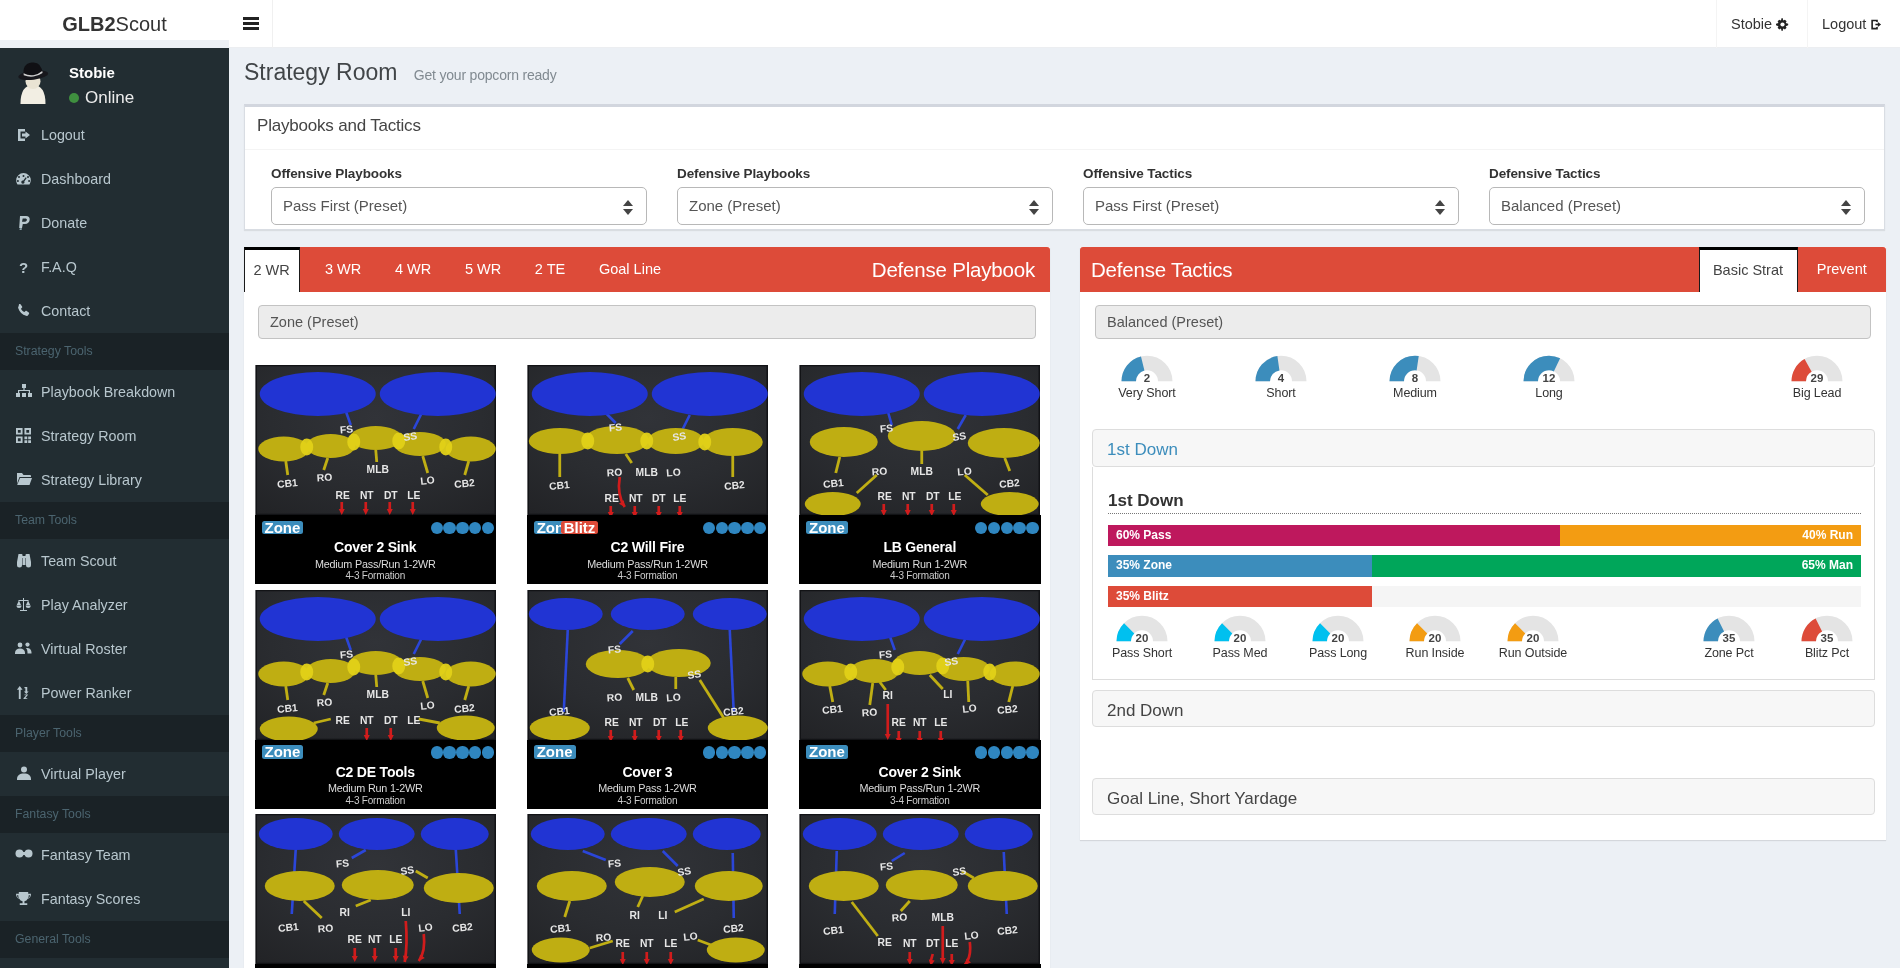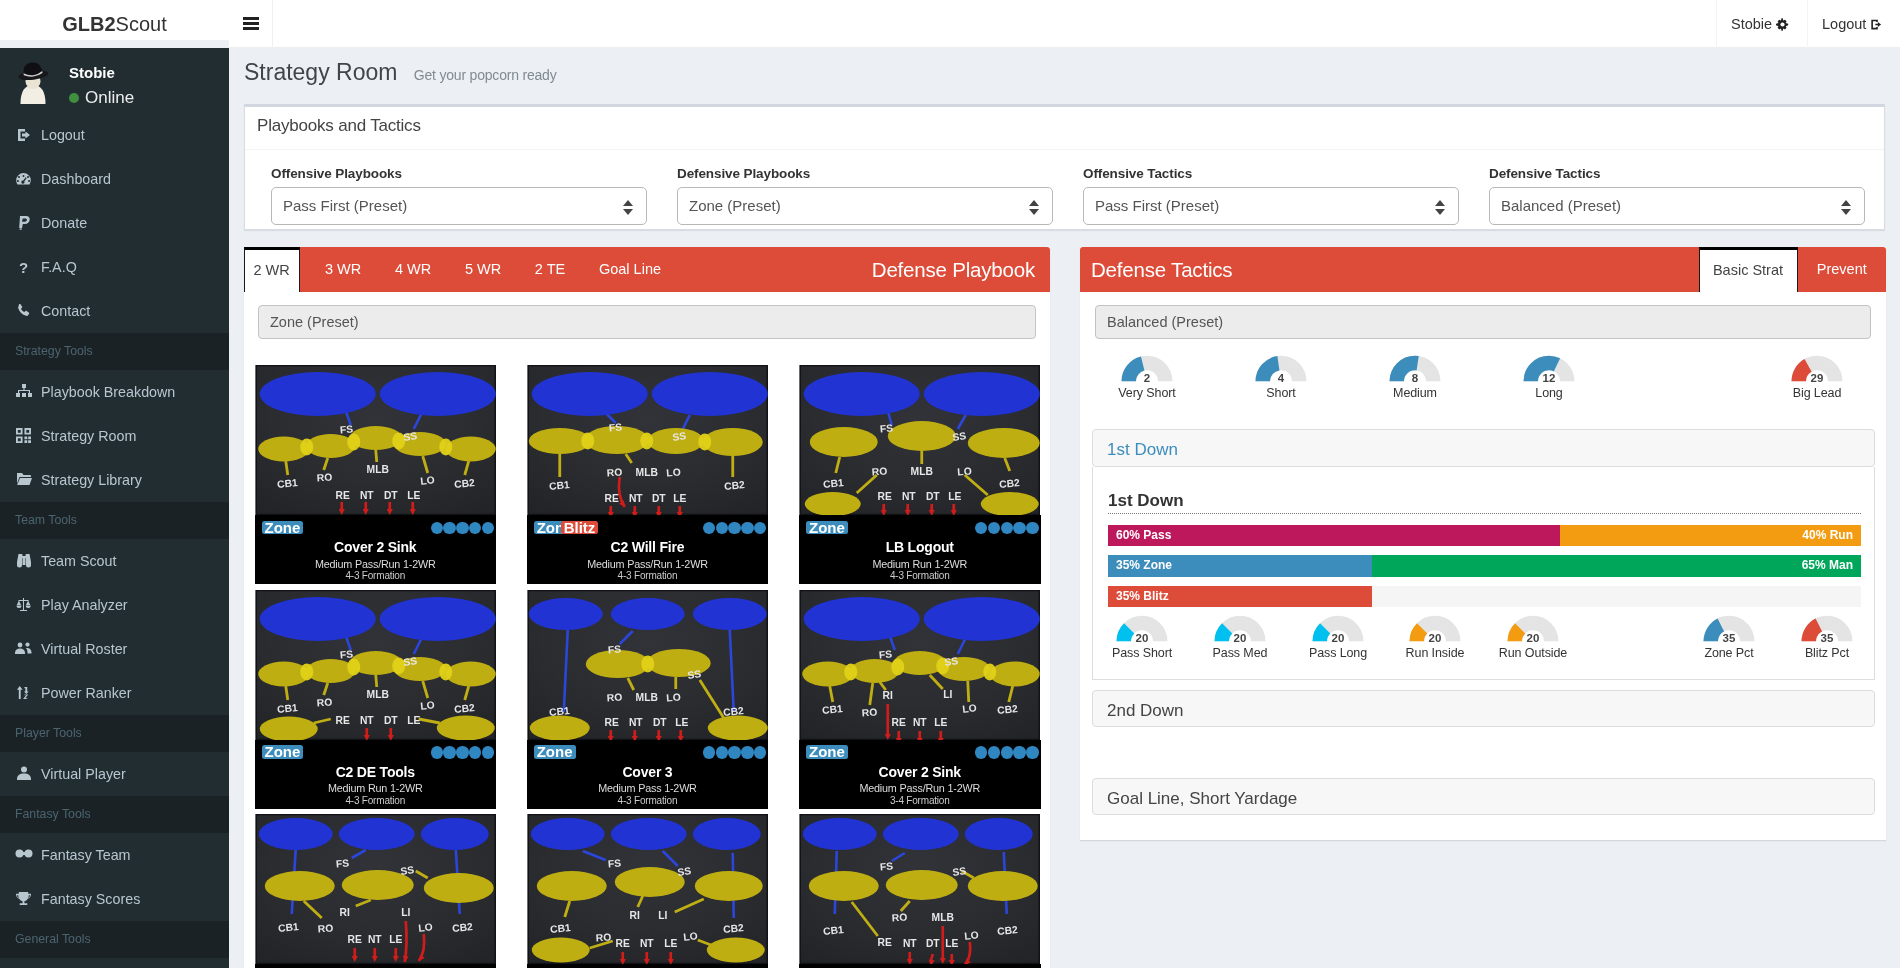--- a/index.html
+++ b/index.html
@@ -395,21 +395,21 @@
           <text x="165" y="110" font-size="10.3" font-weight="bold" fill="#e6e6e6" text-anchor="middle" font-family="Liberation Sans" transform="rotate(-4 165 110)">LO</text>
           <text x="210" y="122" font-size="10.3" font-weight="bold" fill="#e6e6e6" text-anchor="middle" font-family="Liberation Sans" transform="rotate(-5 210 122)">CB2</text>
           <text x="85" y="135" font-size="10.3" font-weight="bold" fill="#e6e6e6" text-anchor="middle" font-family="Liberation Sans" transform="rotate(0 85 135)">RE</text>
           <text x="109" y="135" font-size="10.3" font-weight="bold" fill="#e6e6e6" text-anchor="middle" font-family="Liberation Sans" transform="rotate(0 109 135)">NT</text>
           <text x="133" y="135" font-size="10.3" font-weight="bold" fill="#e6e6e6" text-anchor="middle" font-family="Liberation Sans" transform="rotate(0 133 135)">DT</text>
           <text x="155" y="135" font-size="10.3" font-weight="bold" fill="#e6e6e6" text-anchor="middle" font-family="Liberation Sans" transform="rotate(0 155 135)">LE</text>
         </svg>
         <div class="cfoot">
           <span class="badge bz">Zone</span>
           <span class="dots"><i></i><i></i><i></i><i></i><i></i></span>
-          <div class="ct">LB Logout</div>
+          <div class="ct">LB General</div>
           <div class="cs1">Medium Run 1-2WR</div>
           <div class="cs2">4-3 Formation</div>
         </div>
       </div>
       <div class="card" style="left:10.5px;top:342.5px">
         <svg width="241.5" height="150" viewBox="0 0 240 150">
           <defs>
             <radialGradient id="bgg4" cx="50%" cy="35%" r="80%">
               <stop offset="0%" stop-color="#313338"></stop>
               <stop offset="55%" stop-color="#2a2c30"></stop>

